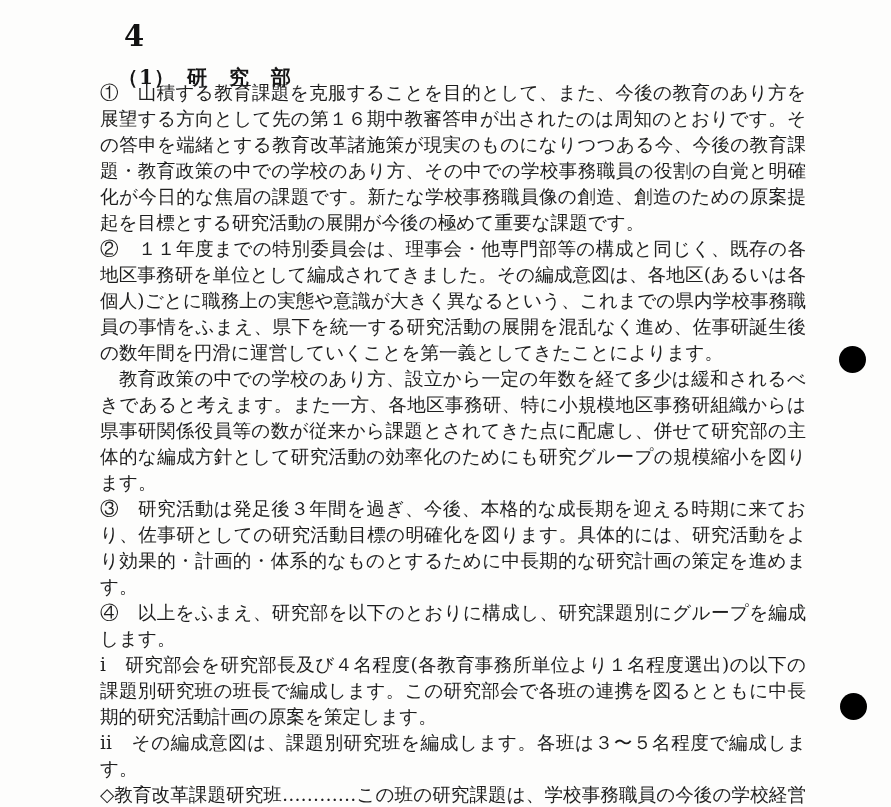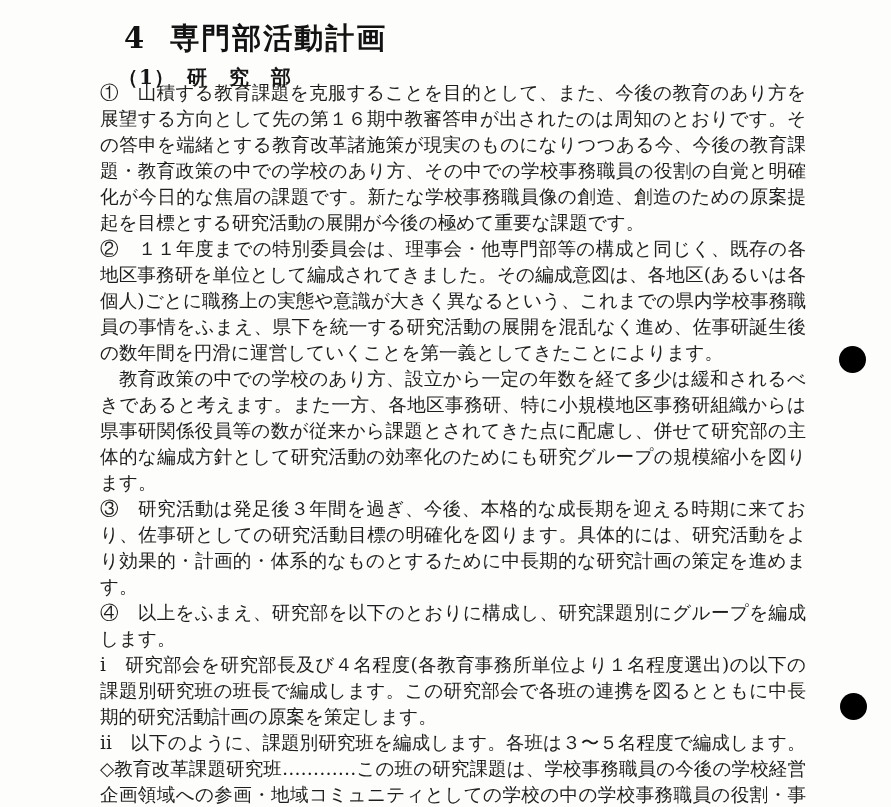--- a/index.html
+++ b/index.html
@@ -64,35 +64,34 @@
   .hole-top    { left: 839px; top: 346px; }
   .hole-bottom { left: 840px; top: 693px; }
 </style>
 </head>
 <body>
 
 <div class="page">
 
   <h1 class="doc-title">
     <span>4</span>
-    <span>専門部活動計画</span>
   </h1>
 
   <h2 class="section-heading">
     <span>（1）</span>
     <span>研　究　部</span>
   </h2>
 
   <div class="body-text">
     <p>①　山積する教育課題を克服することを目的として、また、今後の教育のあり方を展望する方向として先の第１６期中教審答申が出されたのは周知のとおりです。その答申を端緒とする教育改革諸施策が現実のものになりつつある今、今後の教育課題・教育政策の中での学校のあり方、その中での学校事務職員の役割の自覚と明確化が今日的な焦眉の課題です。新たな学校事務職員像の創造、創造のための原案提起を目標とする研究活動の展開が今後の極めて重要な課題です。</p>
     <p>②　１１年度までの特別委員会は、理事会・他専門部等の構成と同じく、既存の各地区事務研を単位として編成されてきました。その編成意図は、各地区(あるいは各個人)ごとに職務上の実態や意識が大きく異なるという、これまでの県内学校事務職員の事情をふまえ、県下を統一する研究活動の展開を混乱なく進め、佐事研誕生後の数年間を円滑に運営していくことを第一義としてきたことによります。</p>
     <p>　教育政策の中での学校のあり方、設立から一定の年数を経て多少は緩和されるべきであると考えます。また一方、各地区事務研、特に小規模地区事務研組織からは県事研関係役員等の数が従来から課題とされてきた点に配慮し、併せて研究部の主体的な編成方針として研究活動の効率化のためにも研究グループの規模縮小を図ります。</p>
     <p>③　研究活動は発足後３年間を過ぎ、今後、本格的な成長期を迎える時期に来ており、佐事研としての研究活動目標の明確化を図ります。具体的には、研究活動をより効果的・計画的・体系的なものとするために中長期的な研究計画の策定を進めます。</p>
     <p>④　以上をふまえ、研究部を以下のとおりに構成し、研究課題別にグループを編成します。</p>
     <p>i　研究部会を研究部長及び４名程度(各教育事務所単位より１名程度選出)の以下の課題別研究班の班長で編成します。この研究部会で各班の連携を図るとともに中長期的研究活動計画の原案を策定します。</p>
-    <p>ii　以下のように、課題別研究班を編成します。各班は３〜５名程度で編成します。</p>
+    <p>ii　その編成意図は、課題別研究班を編成します。各班は３〜５名程度で編成します。</p>
     <p>◇教育改革課題研究班…………この班の研究課題は、学校事務職員の今後の学校経営企画領域への参画・地域コミュニティとしての学校の中の学校事務職員の役割・事務の共同実施に関すること等の今後の教育改革の当面の具体的課題に対する指針原案策定に関することになると想定します。</p>
   </div>
 
   <div class="punch-hole hole-top"></div>
   <div class="punch-hole hole-bottom"></div>
 
 </div>
 
 </body></html>

